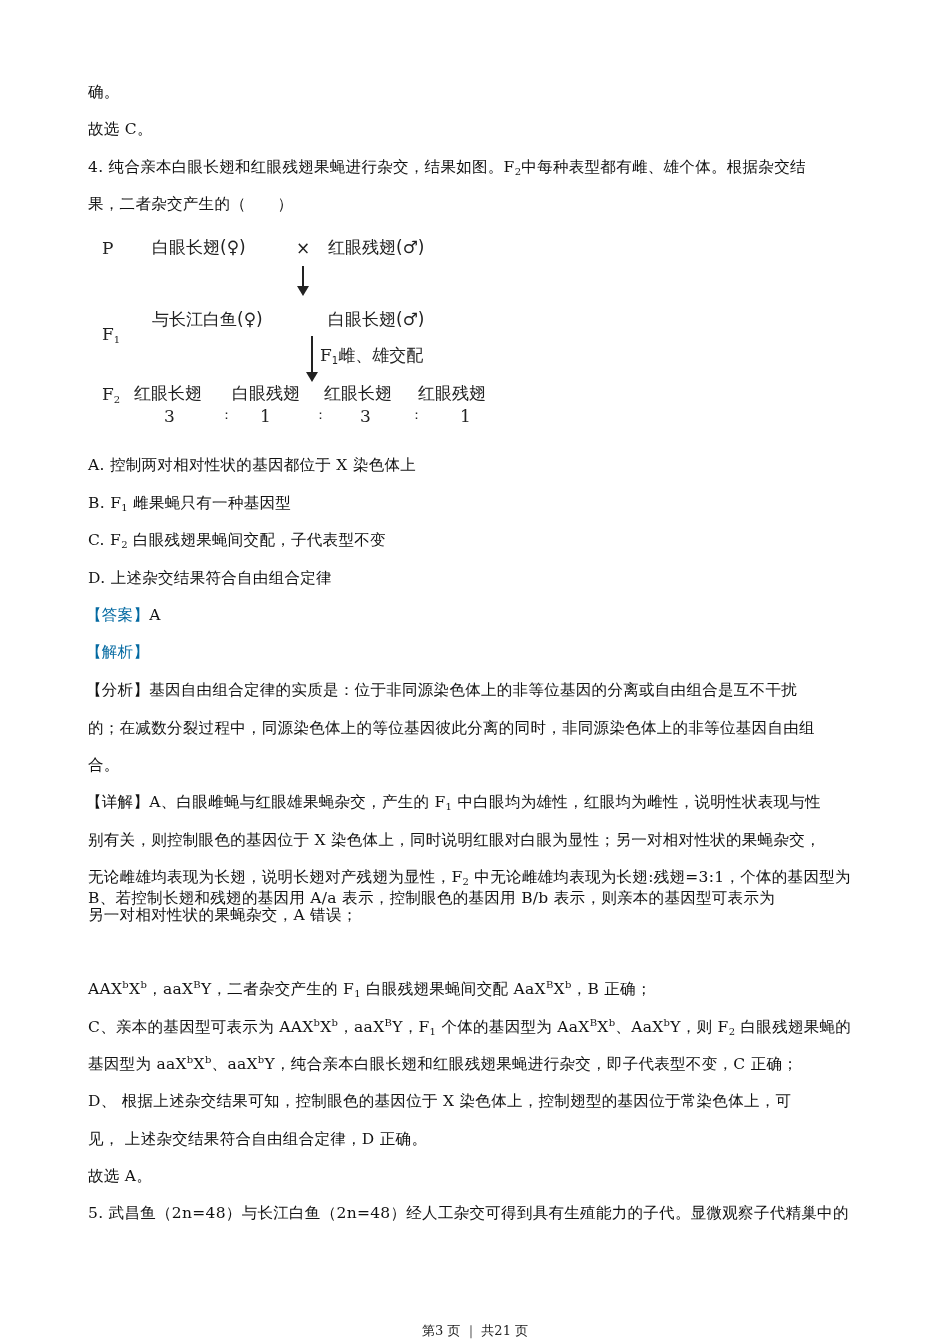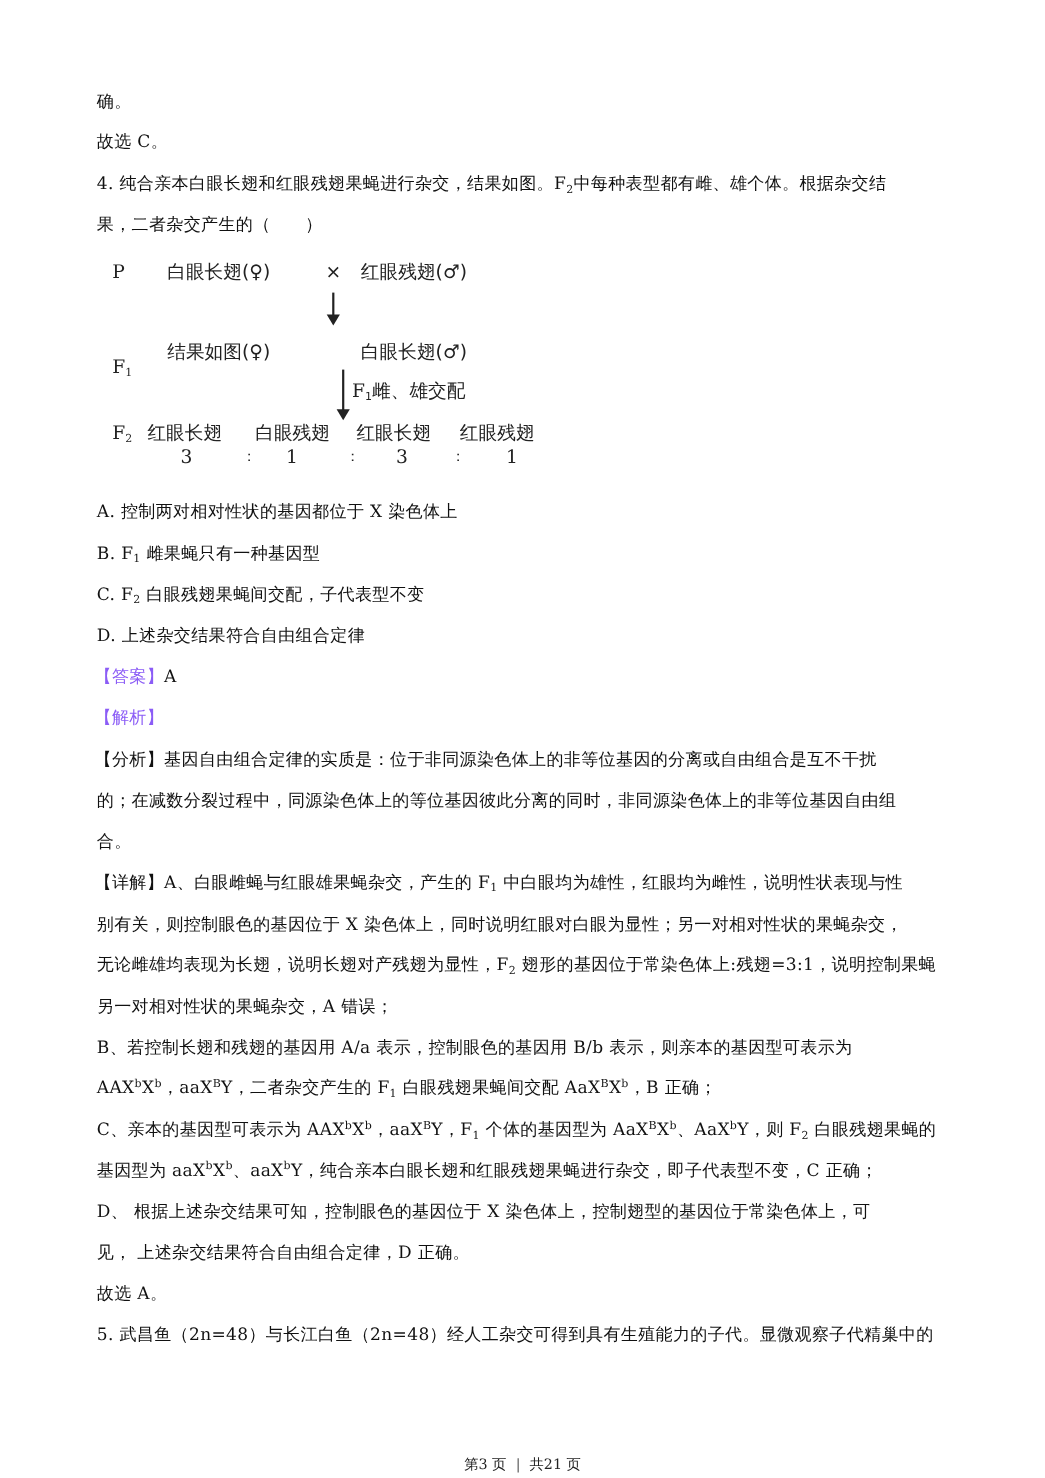--- a/index.html
+++ b/index.html
@@ -5,21 +5,21 @@
     html, body { margin: 0; padding: 0; background: #ffffff; }
     body {
       width: 950px; height: 1344px; position: relative; overflow: hidden;
       font-family: "DejaVu Serif", "Liberation Serif", serif;
       color: #111111;
     }
     .line {
       position: absolute; left: 88px; font-size: 15.5px; line-height: 20px;
       white-space: nowrap; letter-spacing: 0.3px;
     }
-    .blue { color: #8b5cf6; }
+    .blue { color: #0369a1; }
     sub { font-size: 10px; vertical-align: -3px; line-height: 0; }
     sup { font-size: 10px; vertical-align: 6px; line-height: 0; }
     .diagram {
       position: absolute; left: 100px; top: 232px; width: 420px; height: 200px;
       font-family: "DejaVu Sans", "Liberation Sans", sans-serif; font-size: 17px;
       color: #222;
     }
     .diagram .t { position: absolute; white-space: nowrap; }
     .diagram .gen { font-family: "DejaVu Serif", serif; font-size: 17px; }
     .arrow { position: absolute; width: 2px; background: #222; }
@@ -45,21 +45,21 @@
   <div class="line" style="top:194px">果，二者杂交产生的（　　）</div>
 
   <div class="diagram">
     <span class="t gen" style="left:2px;top:6px">P</span>
     <span class="t" style="left:52px;top:4px">白眼长翅(♀)</span>
     <span class="t" style="left:196px;top:6px">×</span>
     <span class="t" style="left:228px;top:4px">红眼残翅(♂)</span>
     <div class="arrow" style="left:202px;top:34px;height:22px"></div>
 
     <span class="t gen" style="left:2px;top:92px"><span>F</span><sub>1</sub></span>
-    <span class="t" style="left:52px;top:76px">结果如图(♀)</span>
+    <span class="t" style="left:52px;top:76px">与长江白鱼(♀)</span>
     <span class="t" style="left:228px;top:76px">白眼长翅(♂)</span>
     <div class="arrow" style="left:211px;top:104px;height:38px"></div>
     <span class="t" style="left:220px;top:112px"><span class="gen">F</span><sub>1</sub><span>雌、雄交配</span></span>
 
     <span class="t gen" style="left:2px;top:152px"><span>F</span><sub>2</sub></span>
     <span class="t" style="left:34px;top:150px">红眼长翅</span>
     <span class="t" style="left:132px;top:150px">白眼残翅</span>
     <span class="t" style="left:224px;top:150px">红眼长翅</span>
     <span class="t" style="left:318px;top:150px">红眼残翅</span>
 
@@ -79,24 +79,24 @@
 
   <div class="line" style="top:605px;left:86px"><span class="blue">【答案】</span><span>A</span></div>
   <div class="line blue" style="top:642px;left:86px">【解析】</div>
 
   <div class="line" style="top:680px;left:86px">【分析】基因自由组合定律的实质是：位于非同源染色体上的非等位基因的分离或自由组合是互不干扰</div>
   <div class="line" style="top:718px">的；在减数分裂过程中，同源染色体上的等位基因彼此分离的同时，非同源染色体上的非等位基因自由组</div>
   <div class="line" style="top:755px">合。</div>
 
   <div class="line" style="top:792px;left:86px"><span>【详解】A、白眼雌蝇与红眼雄果蝇杂交，产生的 F</span><sub>1</sub><span> 中白眼均为雄性，红眼均为雌性，说明性状表现与性</span></div>
   <div class="line" style="top:830px">别有关，则控制眼色的基因位于 X 染色体上，同时说明红眼对白眼为显性；另一对相对性状的果蝇杂交，</div>
-  <div class="line" style="top:867px"><span>无论雌雄均表现为长翅，说明长翅对产残翅为显性，F</span><sub>2</sub><span> 翅形的基因位于常染色体上:残翅=3:1，说明控制果蝇</span></div>
+  <div class="line" style="top:867px"><span>无论雌雄均表现为长翅，说明长翅对产残翅为显性，F</span><sub>2</sub><span> 中无论雌雄均表现为长翅:残翅=3:1，个体的基因型为</span></div>
   <div class="line" style="top:905px">另一对相对性状的果蝇杂交，A 错误；</div>
 
-  <div class="line" style="top:942px">B、若控制长翅和残翅的基因用 A/a 表示，控制眼色的基因用 B/b 表示，则亲本的基因型可表示为</div>
+  <div class="line" style="top:888px">B、若控制长翅和残翅的基因用 A/a 表示，控制眼色的基因用 B/b 表示，则亲本的基因型可表示为</div>
   <div class="line" style="top:979px"><span>AAX</span><sup>b</sup><span>X</span><sup>b</sup><span>，aaX</span><sup>B</sup><span>Y，二者杂交产生的 F</span><sub>1</sub><span> 白眼残翅果蝇间交配 AaX</span><sup>B</sup><span>X</span><sup>b</sup><span>，B 正确；</span></div>
 
   <div class="line" style="top:1017px"><span>C、亲本的基因型可表示为 AAX</span><sup>b</sup><span>X</span><sup>b</sup><span>，aaX</span><sup>B</sup><span>Y，F</span><sub>1</sub><span> 个体的基因型为 AaX</span><sup>B</sup><span>X</span><sup>b</sup><span>、AaX</span><sup>b</sup><span>Y，则 F</span><sub>2</sub><span> 白眼残翅果蝇的</span></div>
   <div class="line" style="top:1054px"><span>基因型为 aaX</span><sup>b</sup><span>X</span><sup>b</sup><span>、aaX</span><sup>b</sup><span>Y，纯合亲本白眼长翅和红眼残翅果蝇进行杂交，即子代表型不变，C 正确；</span></div>
 
   <div class="line" style="top:1091px">D、  根据上述杂交结果可知，控制眼色的基因位于 X 染色体上，控制翅型的基因位于常染色体上，可</div>
   <div class="line" style="top:1129px">见，  上述杂交结果符合自由组合定律，D 正确。</div>
 
   <div class="line" style="top:1166px">故选 A。</div>
 

